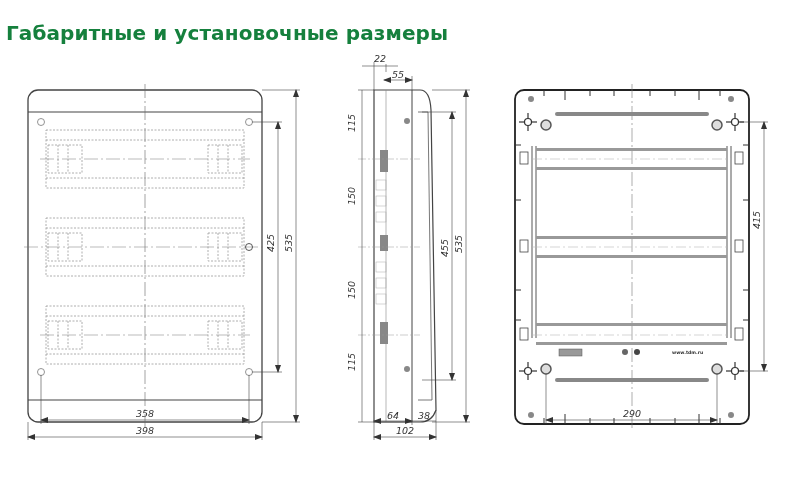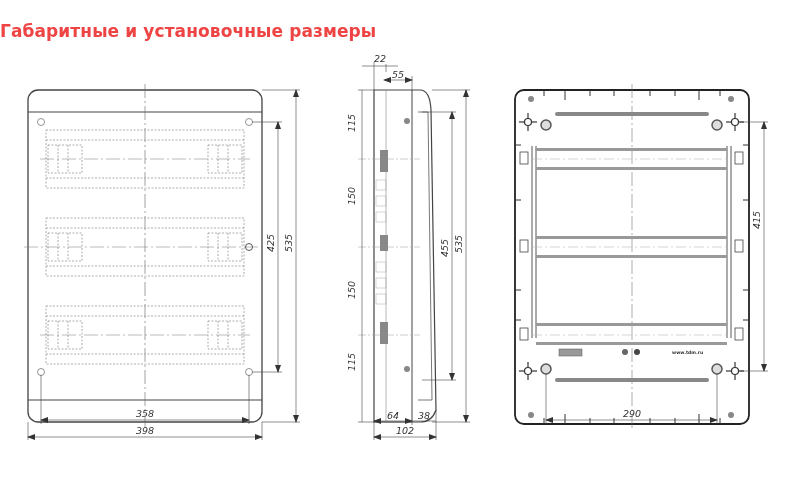--- a/index.html
+++ b/index.html
@@ -1,17 +1,17 @@
 <!DOCTYPE html>
 <html><head>
 <meta charset="utf-8">
 <style>
   html, body { margin:0; padding:0; background:#ffffff; }
   body { width:802px; height:494px; position:relative; overflow:hidden; font-family:"DejaVu Sans", sans-serif; }
-  .title { position:absolute; left:0; top:21px; font-size:17px; font-weight:bold; color:#ef4444; letter-spacing:0.1px; white-space:nowrap; }
+  .title { position:absolute; left:6px; top:21px; font-size:20px; font-weight:bold; color:#15803d; letter-spacing:0.1px; white-space:nowrap; }
   svg { position:absolute; left:0; top:0; }
   .dim { font-family:"DejaVu Sans", sans-serif; font-style:italic; font-size:9.5px; fill:#333; }
 </style>
 </head>
 <body>
 
 <div class="title">Габаритные и установочные размеры</div>
 
 <svg width="802" height="494" viewBox="0 0 802 494" xmlns="http://www.w3.org/2000/svg">
   <defs>

